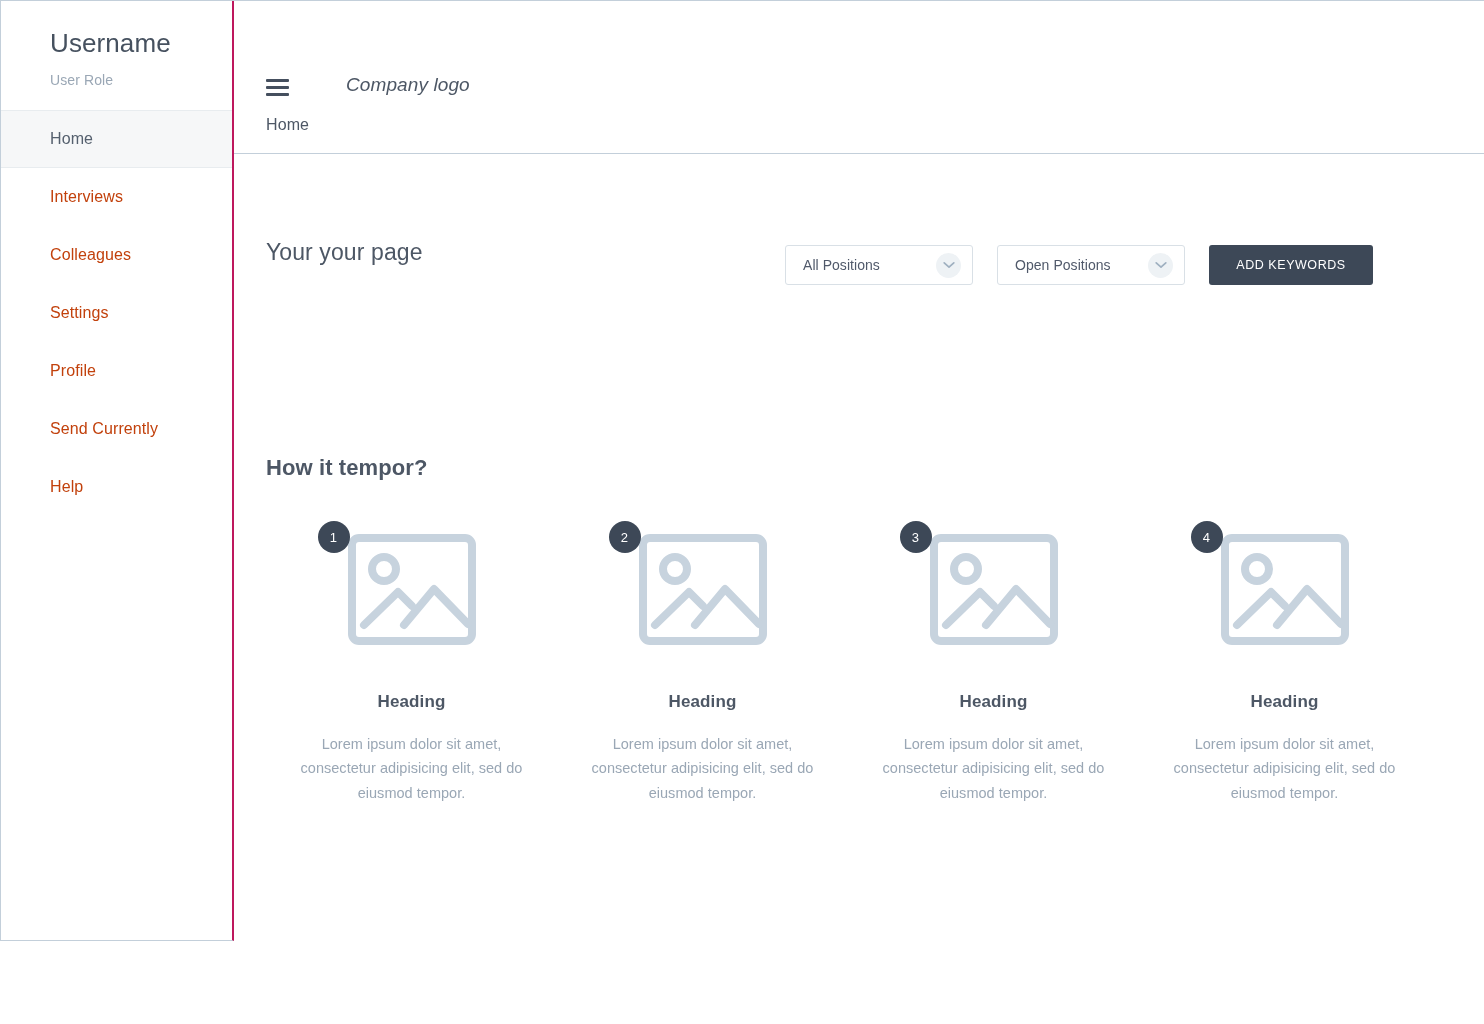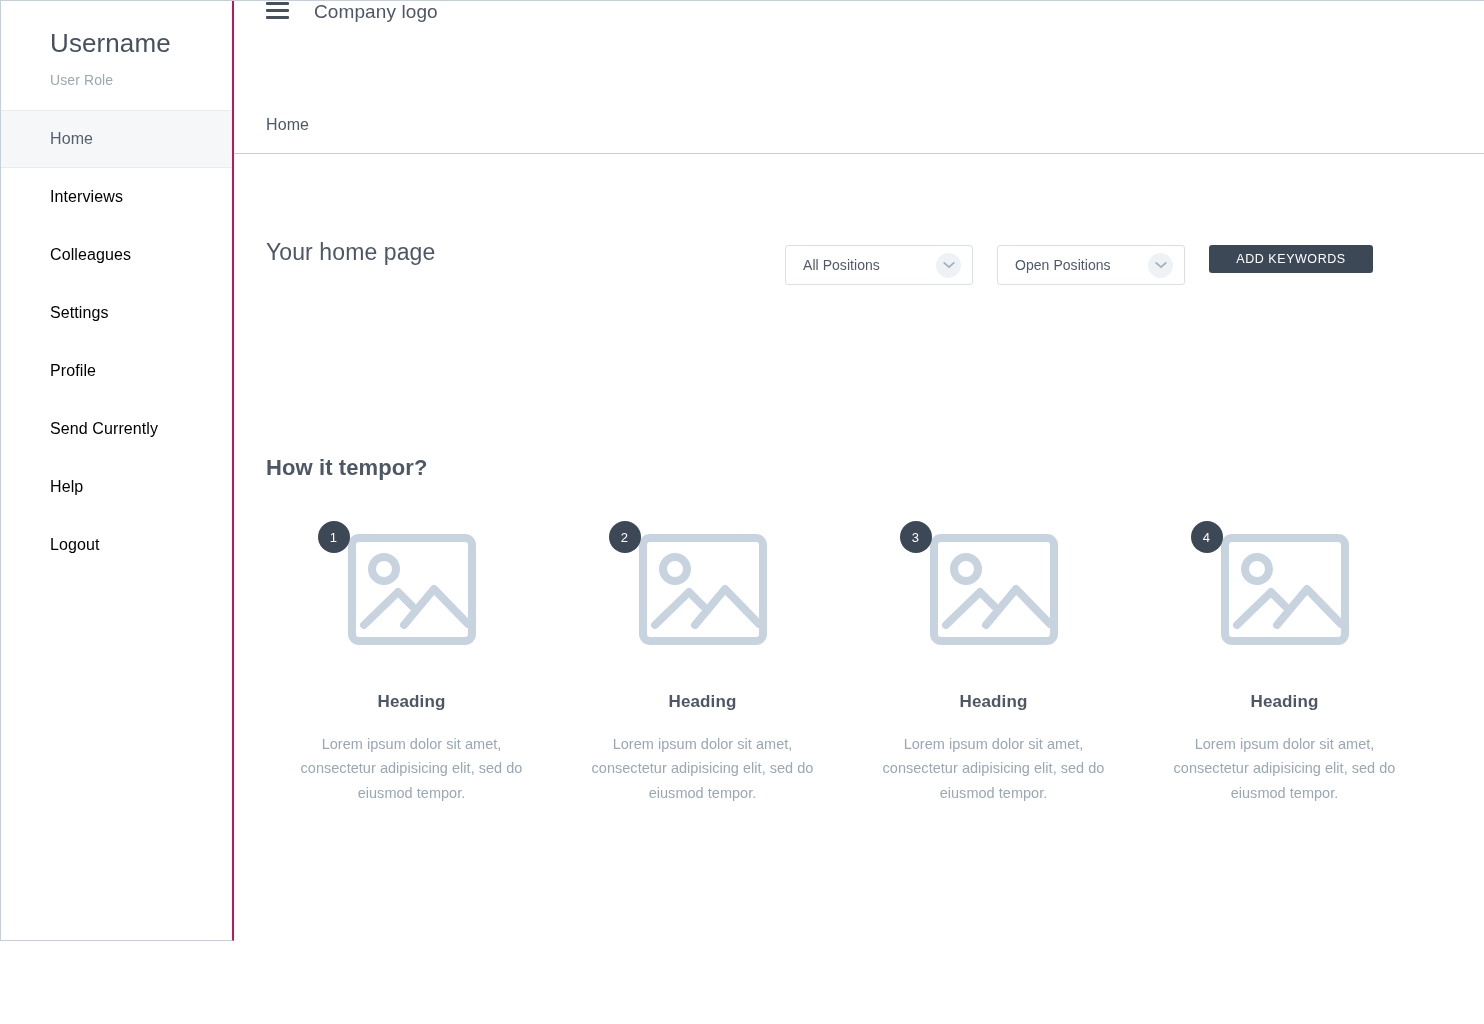--- a/index.html
+++ b/index.html
@@ -52,21 +52,21 @@
   }
 
   .nav { display: flex; flex-direction: column; }
 
   .nav-item {
     height: 58px;
     display: flex;
     align-items: center;
     padding-left: 49px;
     font-size: 16px;
-    color: #000000;
+    color: #c2410c;
     letter-spacing: 0.1px;
     cursor: pointer;
     background: transparent;
     border-top: 1px solid transparent;
     border-bottom: 1px solid transparent;
   }
   .nav-item.active {
     background: #f6f7f8;
     border-top: 1px solid #e8ecef;
     border-bottom: 1px solid #e8ecef;
@@ -79,23 +79,24 @@
     height: 1023px;
     display: flex;
     flex-direction: column;
     background: #ffffff;
   }
 
   .topbar {
     height: 95px;
     min-height: 95px;
     display: flex;
-    align-items: flex-start;
+    align-items: flex-end;
     padding-left: 32px;
-    gap: 24px;
+    gap: 56px;
+    font-style: italic;
   }
 
   .hamburger {
     width: 24px;
     height: 18px;
     display: flex;
     flex-direction: column;
     justify-content: space-between;
     cursor: pointer;
     padding-top: 1px;
@@ -189,21 +190,21 @@
     border-radius: 50%;
     background: #eef2f5;
     display: flex;
     align-items: center;
     justify-content: center;
   }
   .chev-badge svg { display: block; }
 
   .primary-btn {
     width: 164px;
-    height: 28px;
+    height: 40px;
     background: #3d4857;
     border: none;
     border-radius: 3px;
     color: #ffffff;
     font-size: 12.5px;
     font-family: "Liberation Sans", sans-serif;
     letter-spacing: 0.55px;
     cursor: pointer;
     display: flex;
     align-items: center;
@@ -297,23 +298,20 @@
       </div>
       <div class="nav-item">
         <span>Profile</span>
       </div>
       <div class="nav-item">
         <span>Send Currently</span>
       </div>
       <div class="nav-item">
         <span>Help</span>
       </div>
-      <div class="nav-item">
-        <span>Logout</span>
-      </div>
     </nav>
   </aside>
 
   <div class="main">
 
     <header class="topbar">
       <div class="hamburger">
         <span></span>
         <span></span>
         <span></span>
@@ -322,21 +320,21 @@
     </header>
 
     <div class="breadcrumb-bar">
       <span class="breadcrumb">Home</span>
     </div>
 
     <div class="content">
 
       <div class="intro-row">
         <div class="intro-text">
-          <h1 class="page-title">Your home page</h1>
+          <h1 class="page-title">Your your page</h1>
         </div>
 
         <div class="controls">
 
           <div class="select">
             <span class="select-label">All Positions</span>
             <span class="chev-badge">
               <svg width="12" height="8" viewBox="0 0 12 8" fill="none" aria-hidden="true">
                 <path d="M1.2 1.8 L6 6.2 L10.8 1.8" stroke="#9fb0c0" stroke-width="1.7" stroke-linecap="round" stroke-linejoin="round"></path>
               </svg>

